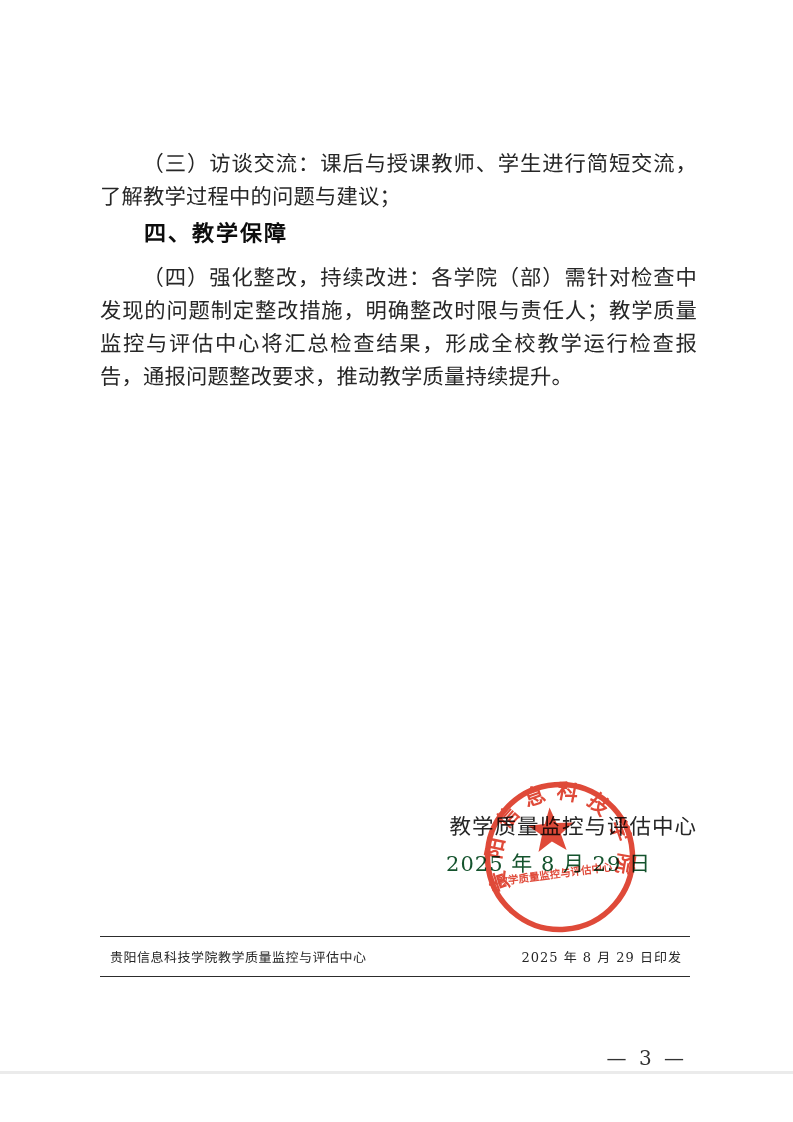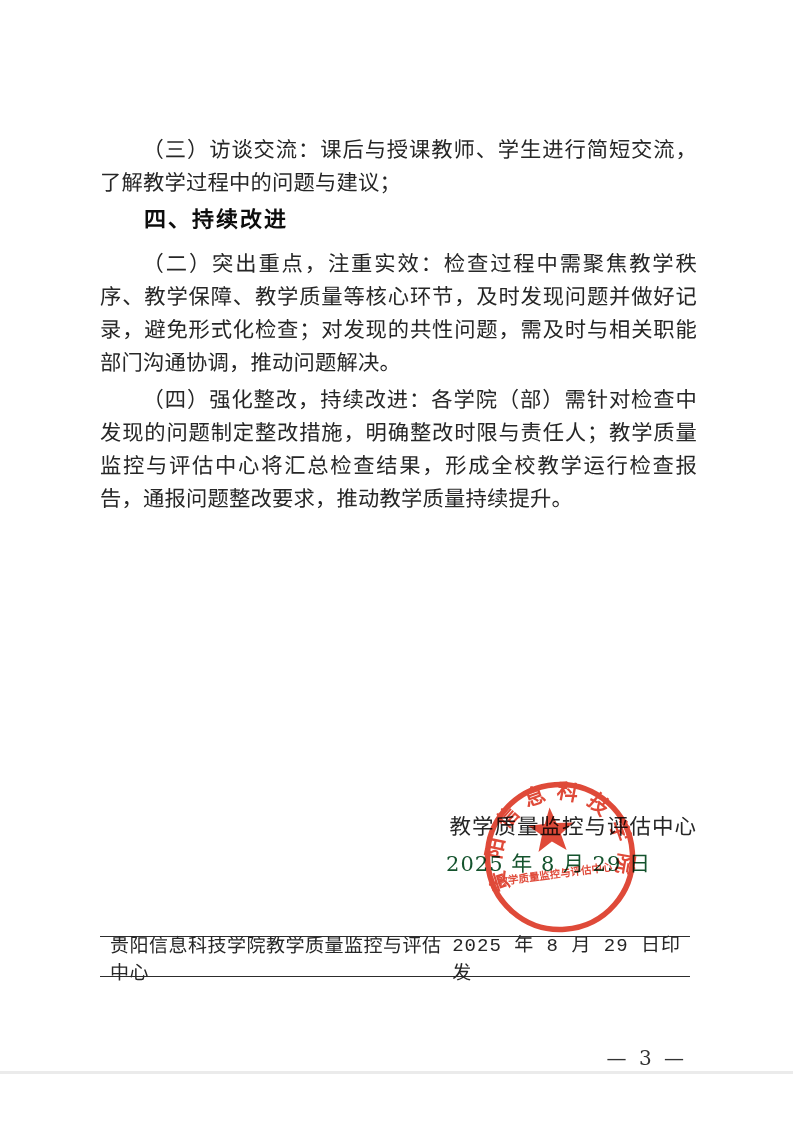--- a/index.html
+++ b/index.html
@@ -6,21 +6,21 @@
   body {
     width: 793px; height: 1122px;
     background: #ffffff;
     position: relative;
     font-family: "DejaVu Serif", "Liberation Serif", serif;
     color: #222;
     overflow: hidden;
   }
   .content {
     position: absolute;
-    left: 100px; top: 133px; width: 597px;
+    left: 100px; top: 147px; width: 597px;
   }
   .para {
     margin: 0 0 4px 0;
     font-size: 21.3px;
     line-height: 33px;
     text-indent: 2em;
     text-align: justify;
     letter-spacing: 0.2px;
     color: #262626;
   }
@@ -63,25 +63,25 @@
   .colophon {
     position: absolute;
     left: 100px; top: 936px; width: 590px; height: 41px;
     box-sizing: border-box;
     border-top: 1.5px solid #2c2c2c;
     border-bottom: 1.5px solid #2c2c2c;
     display: flex;
     align-items: center;
     justify-content: space-between;
     padding: 0 8px 0 10px;
-    font-size: 19px;
+    font-size: 13px;
     color: #262626;
   }
   .colophon .issuer { letter-spacing: 0.5px; }
-  .colophon .issue-date { letter-spacing: 1px; font-family: Liberation Mono, monospace; }
+  .colophon .issue-date { letter-spacing: 1px; }
   .page-number {
     position: absolute;
     top: 1046px; right: 106px;
     font-size: 20px;
     color: #333;
     letter-spacing: 3px;
   }
   .scan-artifact {
     position: absolute;
     left: 0; top: 1071px; width: 793px; height: 3px;
@@ -90,22 +90,21 @@
   .seal text {
     font-family: "DejaVu Serif", "Liberation Serif", serif;
     font-weight: 700;
   }
 </style>
 </head>
 <body>
 
 <div class="content">
   <p class="para">（三）访谈交流：课后与授课教师、学生进行简短交流，了解教学过程中的问题与建议；</p>
-  <p class="section-heading">四、持续改进</p>
-  <p class="para">（二）突出重点，注重实效：检查过程中需聚焦教学秩序、教学保障、教学质量等核心环节，及时发现问题并做好记录，避免形式化检查；对发现的共性问题，需及时与相关职能部门沟通协调，推动问题解决。</p>
+  <p class="section-heading">四、教学保障</p>
   <p class="para">（四）强化整改，持续改进：各学院（部）需针对检查中发现的问题制定整改措施，明确整改时限与责任人；教学质量监控与评估中心将汇总检查结果，形成全校教学运行检查报告，通报问题整改要求，推动教学质量持续提升。</p>
 </div>
 
 <div class="signature-block">
   <div class="signature-org">教学质量监控与评估中心</div>
   <div class="signature-date">2025 年 8 月 29 日</div>
 </div>
 
 <svg class="seal" viewBox="0 0 156 156" xmlns="http://www.w3.org/2000/svg" aria-hidden="true">
   <g transform="rotate(-4 78 78)" fill="#dd3a28">

